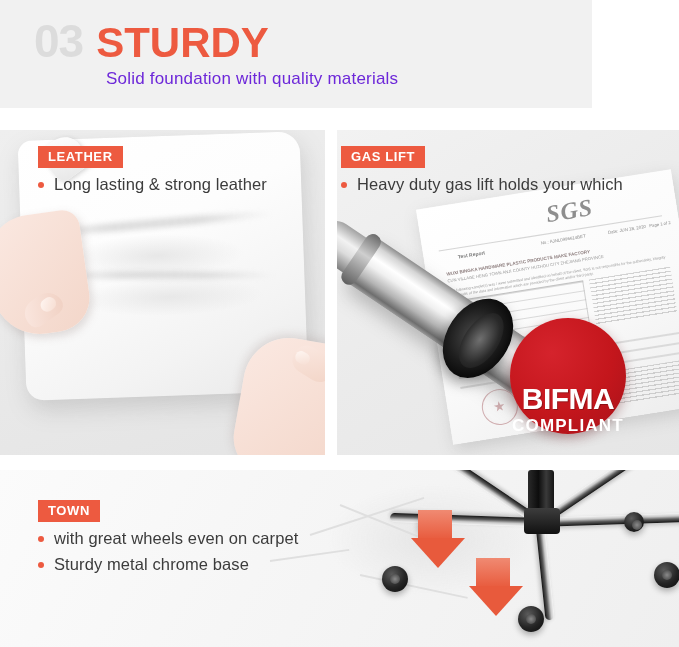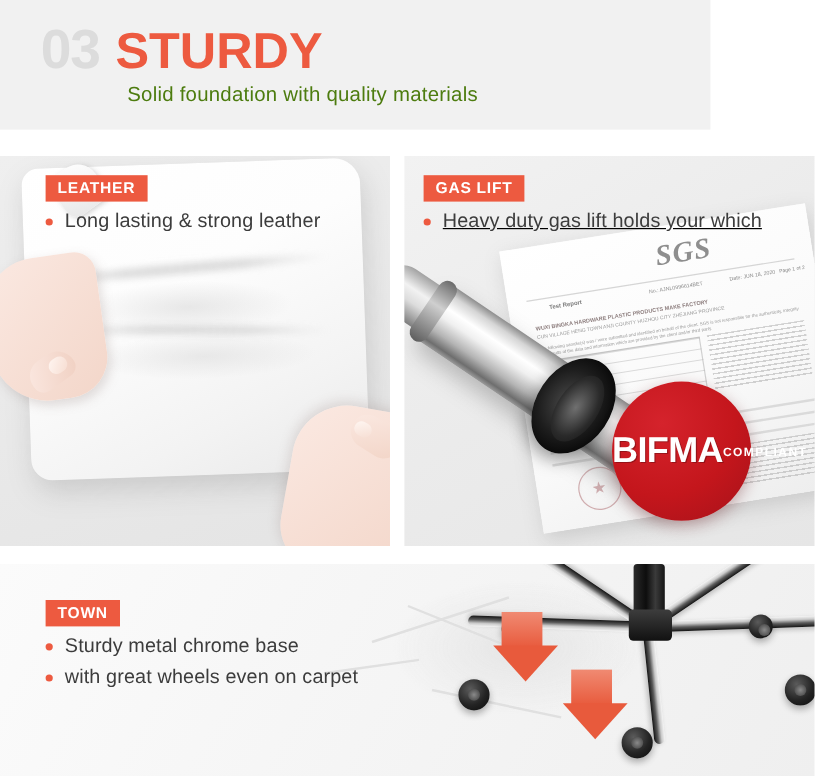--- a/index.html
+++ b/index.html
@@ -24,21 +24,21 @@
   .step-num{
     font-size:46px;font-weight:bold;color:#dcdcdc;
     letter-spacing:-1px;line-height:1;
   }
   .step-title{
     font-size:42px;font-weight:bold;color:#ed5a40;
     letter-spacing:0px;line-height:1;margin-left:13px;
   }
   .header-sub{
     position:absolute;left:106px;top:69px;
-    font-size:17px;color:#4d7c0f;font-weight:400;letter-spacing:.2px;
+    font-size:17px;color:#6d28d9;font-weight:400;letter-spacing:.2px;
   }
 
   
   .panel{position:absolute;overflow:hidden;}
   .panel-leather{left:0;top:130px;width:325px;height:325px;
     background:linear-gradient(160deg,#efefef 0%,#eaeaea 45%,#e4e4e4 100%);}
   .panel-gas{left:337px;top:130px;width:342px;height:325px;
     background:linear-gradient(150deg,#f2f2f2 0%,#ebebeb 50%,#e6e6e6 100%);}
   .panel-base{left:0;top:470px;width:679px;height:177px;
     background:linear-gradient(120deg,#fbfbfb 0%,#f6f6f6 40%,#efefef 100%);}
@@ -54,21 +54,21 @@
     display:flex;align-items:center;
     font-size:16.5px;color:#3c3c3c;letter-spacing:.1px;
     margin-top:7px;white-space:nowrap;
   }
   .bullet .dot{
     width:6px;height:6px;border-radius:50%;background:#ed5a40;
     margin-right:10px;flex:0 0 auto;
   }
   .panel-text{position:absolute;z-index:5;}
   .leather-text{left:38px;top:16px;}
-  .gas-text{left:16px;top:16px;text-decoration:underline;}
+  .gas-text{left:4px;top:16px;}
   .base-text{left:38px;top:30px;}
 
   
   .leather-art{position:absolute;left:0;top:0;width:325px;height:325px;}
   .hand{position:absolute;background:linear-gradient(135deg,#fbe9e2,#f3d6c9);}
   .hand-l{
     left:-10px;top:84px;width:96px;height:120px;
     border-radius:44px 18px 34px 48px;
     box-shadow:2px 4px 9px rgba(140,120,115,.25);
     transform:rotate(-8deg);
@@ -202,29 +202,29 @@
     position:absolute;left:186px;top:6px;width:34px;height:62px;
     background:radial-gradient(ellipse at 45% 50%, #707070 0%, #2a2a2a 60%, #111 100%);
     border-radius:50%;
   }
 
   .bifma{
     position:absolute;left:510px;top:318px;width:116px;height:116px;
     border-radius:50%;
     background:radial-gradient(circle at 36% 30%, #d5232c 0%, #c4161c 55%, #a5121a 100%);
     box-shadow:0 4px 12px rgba(100,20,25,.35);
-    display:flex;flex-direction:row;align-items:center;justify-content:flex-start;
+    display:flex;flex-direction:column;align-items:center;justify-content:flex-end;
     z-index:9;
   }
   .bifma-main{
     color:#fff;font-size:30px;font-weight:bold;letter-spacing:-.5px;line-height:1;
     text-shadow:1px 1px 0 rgba(0,0,0,.25);
   }
   .bifma-sub{
-    color:#fff;font-size:10px;font-weight:bold;letter-spacing:1.2px;
+    color:#fff;font-size:17px;font-weight:bold;letter-spacing:1.2px;
     margin-top:3px;line-height:1;
   }
 
   
   .base-art{position:absolute;left:0;top:0;width:679px;height:177px;}
   .crack{
     position:absolute;left:300px;top:-6px;width:330px;height:180px;
     background:
       radial-gradient(ellipse 150px 80px at 40% 42%, rgba(225,225,225,.9) 0%, rgba(255,255,255,0) 70%);
     opacity:.85;
@@ -391,23 +391,23 @@
 
       <div class="arrow" style="left:476px;top:88px;height:30px;"></div>
       <div class="arrow-head" style="left:469px;top:116px;"></div>
     </div>
 
     <div class="panel-text base-text">
       <span class="chip">TOWN</span>
       <ul class="bullets">
         <li class="bullet">
           <span class="dot"></span>
-          <span>Sturdy metal chrome base</span>
+          <span>with great wheels even on carpet</span>
         </li>
         <li class="bullet">
           <span class="dot"></span>
-          <span>with great wheels even on carpet</span>
+          <span>Sturdy metal chrome base</span>
         </li>
       </ul>
     </div>
   </div>
 
 </div>
 
 </body></html>

